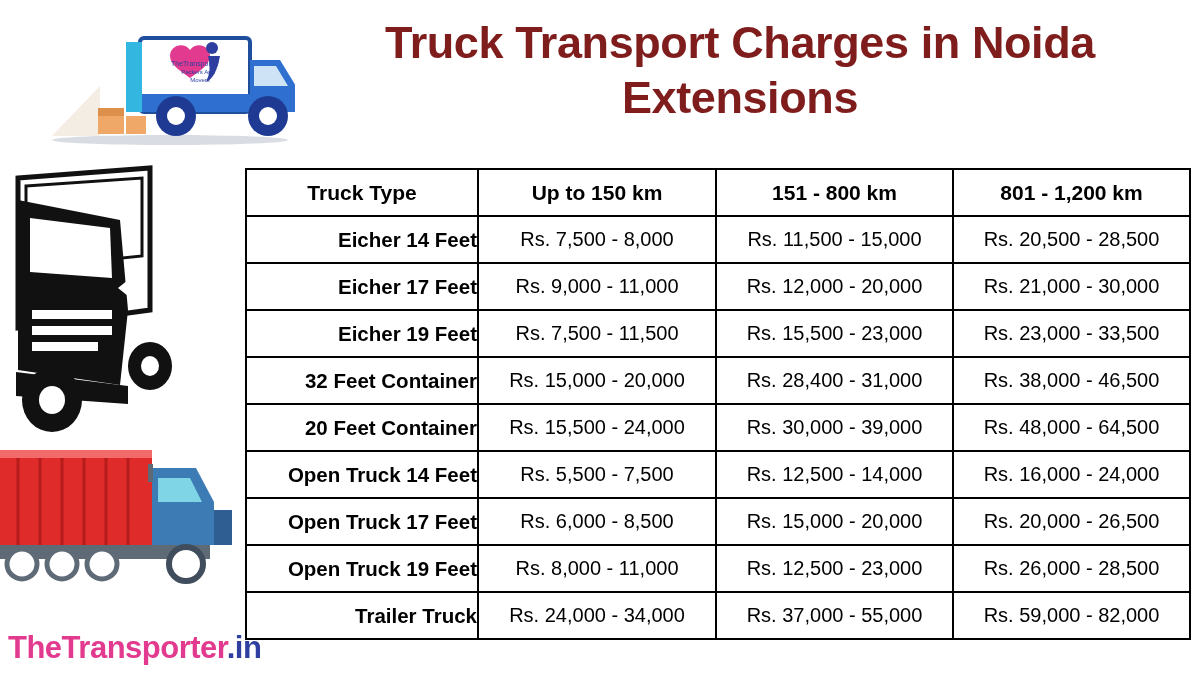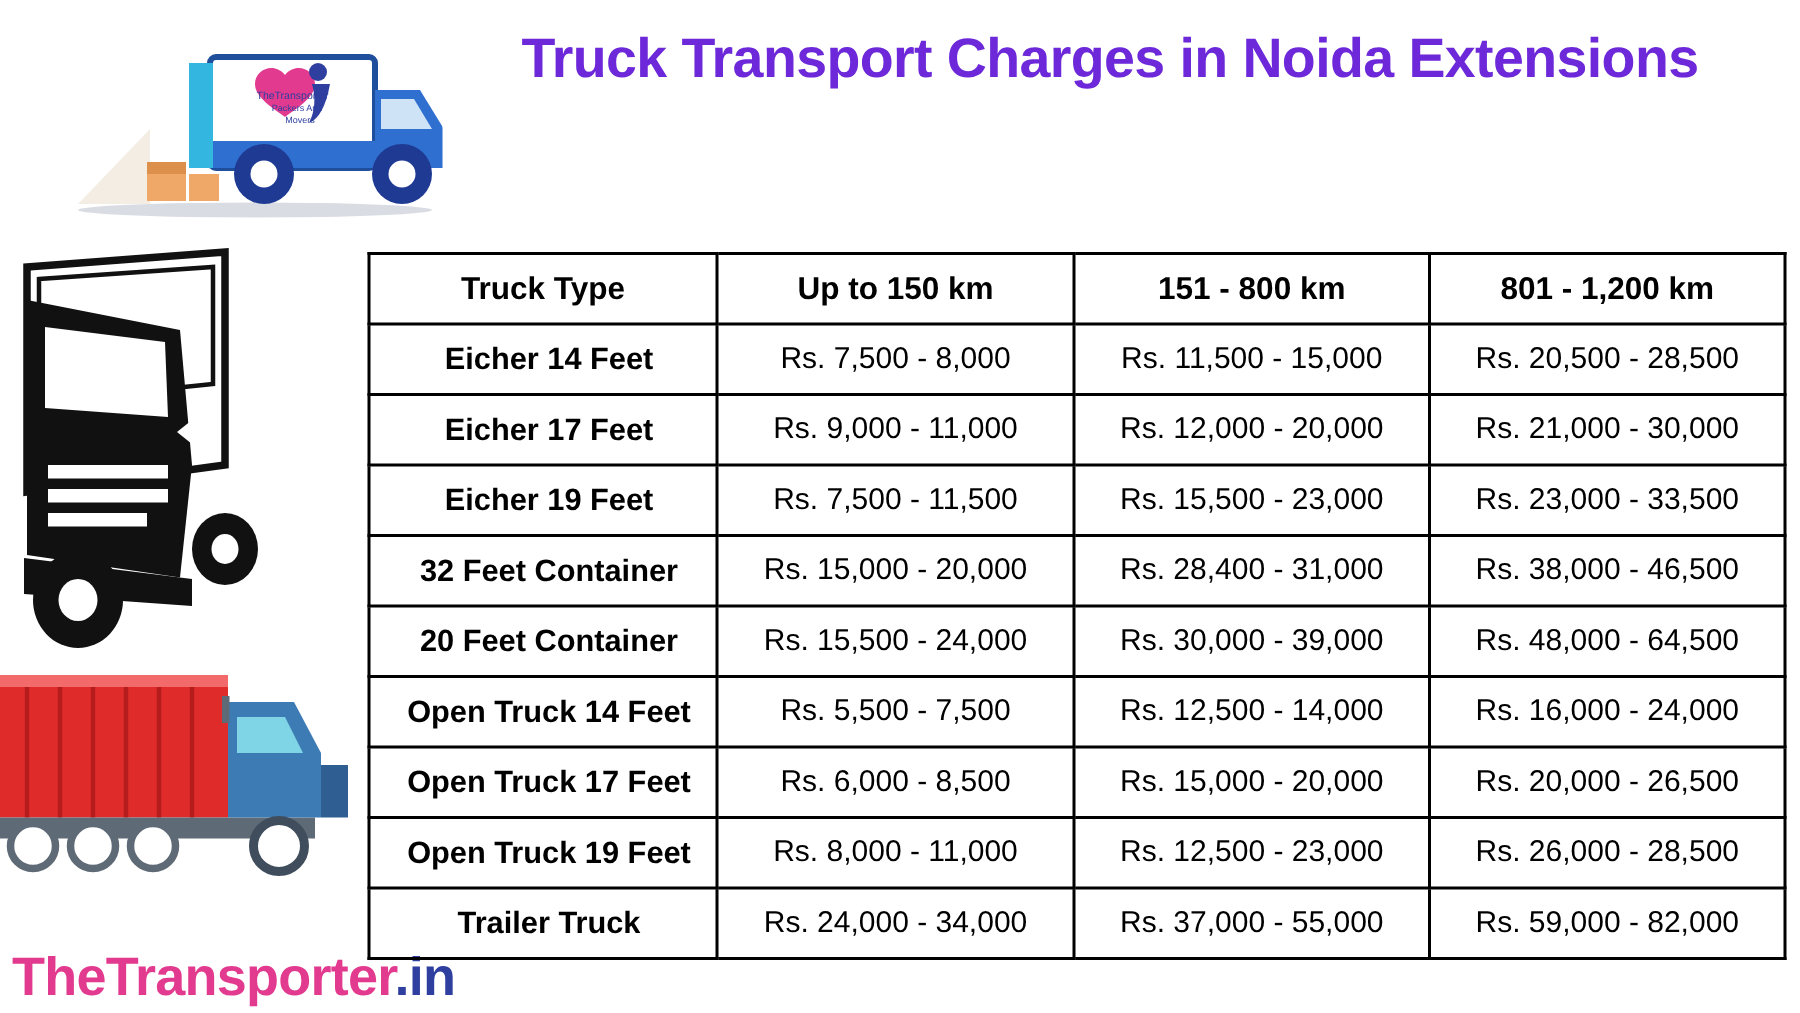--- a/index.html
+++ b/index.html
@@ -28,40 +28,40 @@
     top: 16px;
     width: 255px;
     height: 130px;
   }
   .page-title {
     position: absolute;
     left: 300px;
     top: 16px;
     width: 880px;
     text-align: center;
-    font-size: 37px;
+    font-size: 45px;
     font-weight: bold;
     line-height: 1.22;
-    color: #6d28d9;
+    color: #7f1d1d;
     letter-spacing: -0.4px;
   }
 
   
   .left-art {
     position: absolute;
     left: 0;
     top: 160px;
     width: 245px;
     height: 515px;
   }
   .brand {
     position: absolute;
     left: 8px;
     top: 630px;
-    font-size: 36px;
+    font-size: 31px;
     font-weight: bold;
     letter-spacing: -0.5px;
   }
   .brand .b-the { color: #e23a8e; }
   .brand .b-rest { color: #2e3fa0; }
 
   
   .rate-table {
     position: absolute;
     left: 245px;
@@ -79,21 +79,21 @@
     text-align: center;
     vertical-align: middle;
     white-space: nowrap;
   }
   .rate-table thead th {
     font-weight: bold;
     font-size: 21px;
   }
   .rate-table tbody td.truck-type {
     font-weight: bold;
-    text-align: center;
+    text-align: right;
     padding-left: 8px;
     font-size: 20.5px;
   }
   .col-type { width: 232px; }
   .col-a { width: 238px; }
   .col-b { width: 237px; }
   .col-c { width: 237px; }
 
   
   svg { display: block; }

